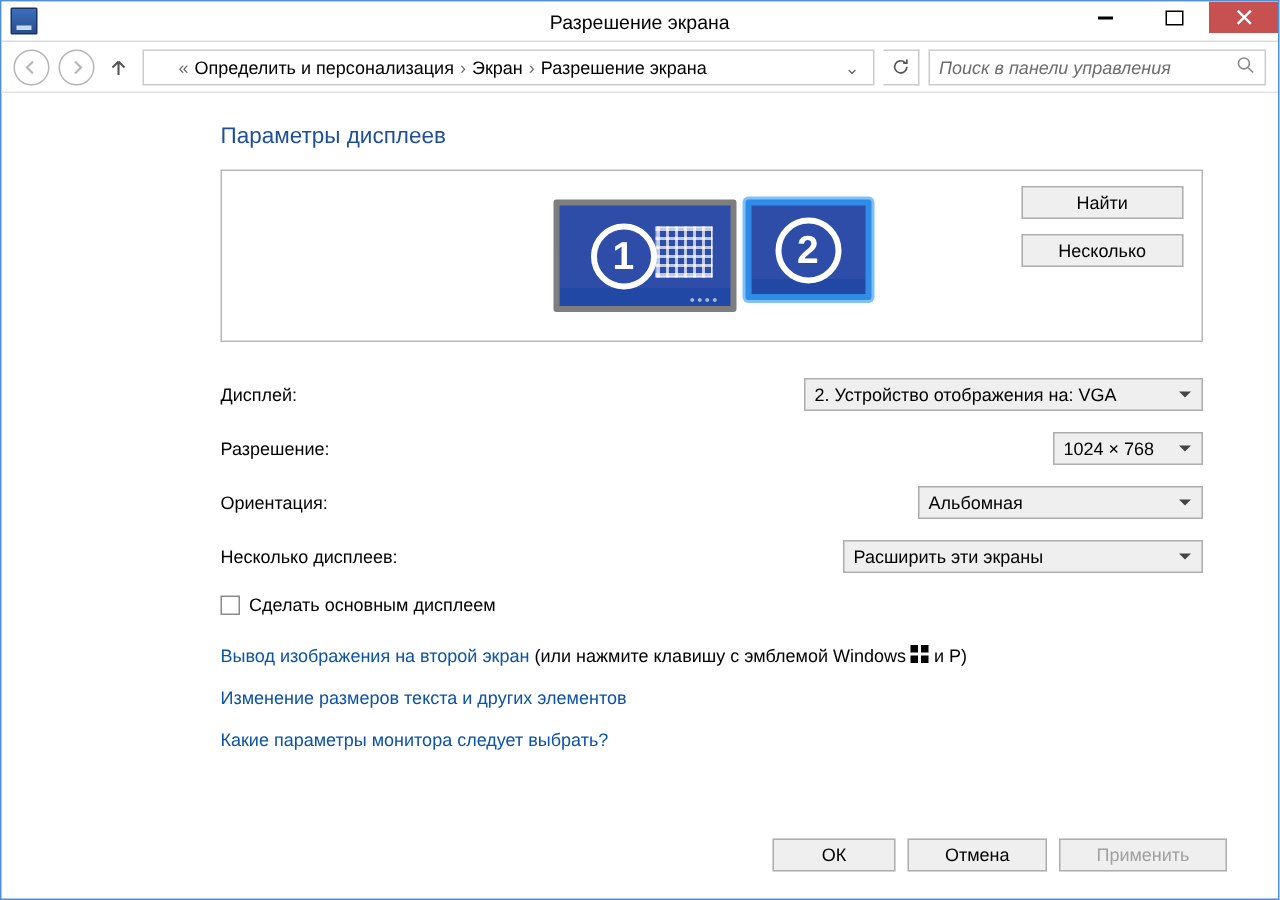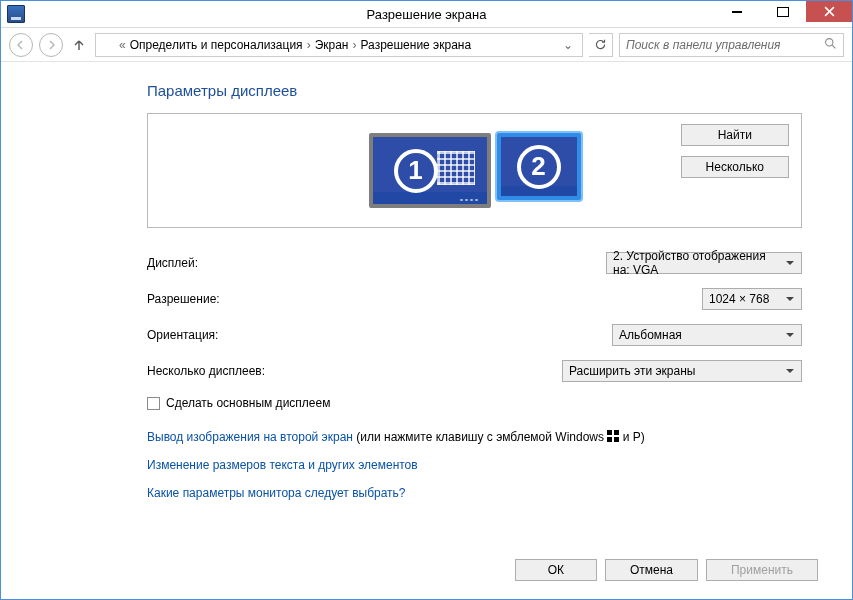--- a/index.html
+++ b/index.html
@@ -237,21 +237,21 @@
     cursor: pointer;
   }
   .select::after {
     content: "";
     position: absolute;
     right: 7px; top: 8px;
     border-left: 4px solid transparent;
     border-right: 4px solid transparent;
     border-top: 4px solid #444;
   }
-  .sel-display { width: 196px; }
+  .sel-display { width: 266px; }
   .sel-res     { width: 100px; }
   .sel-orient  { width: 190px; }
   .sel-multi   { width: 240px; }
 
   .check-row {
     display:flex;
     align-items:flex-end;
     margin-top: 6px;
   }
   .checkbox {

